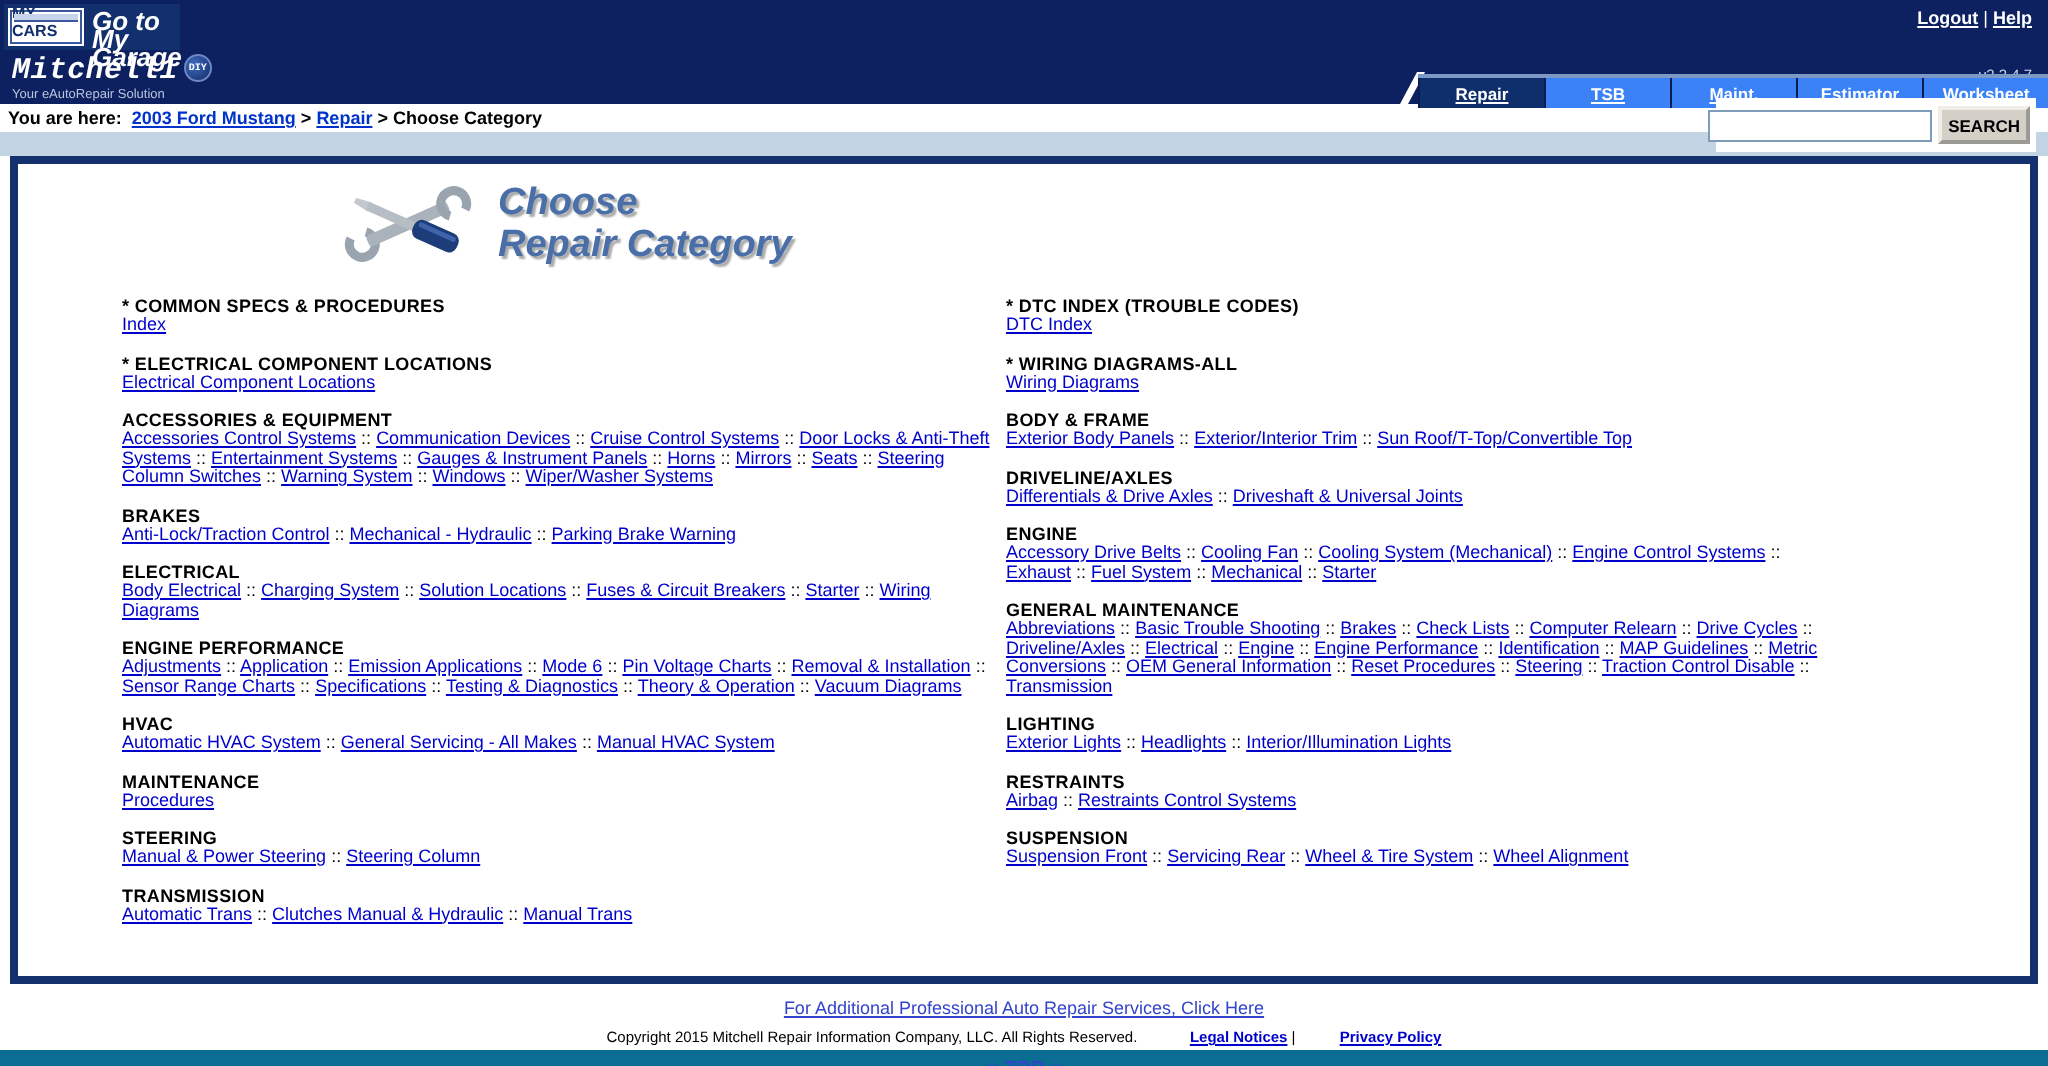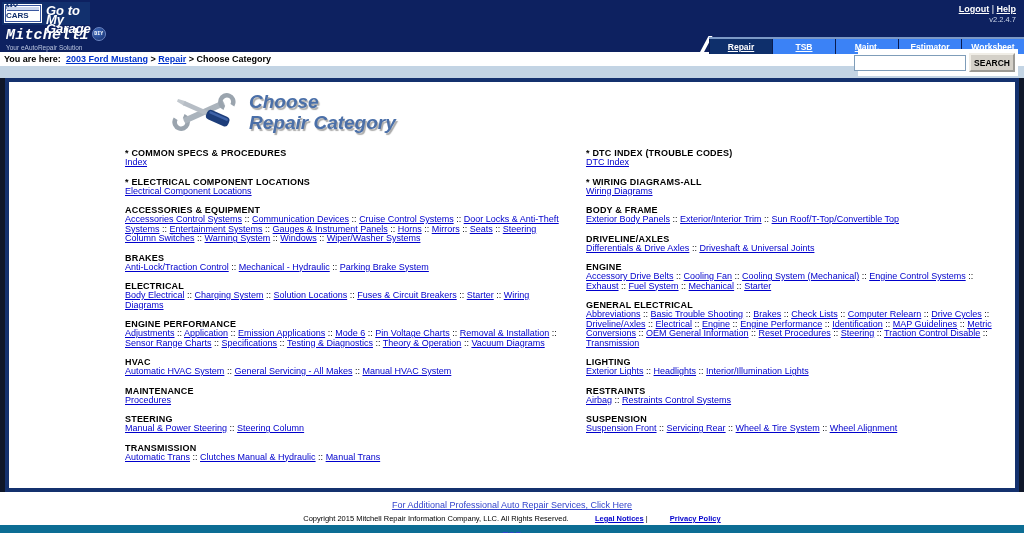--- a/index.html
+++ b/index.html
@@ -6,21 +6,21 @@
   html,body { width:1024px; height:533px; overflow:hidden; font-family:"Liberation Sans", sans-serif; background:#0e6e95; }
 
   
   .header { position:relative; width:100%; height:52px; background:#0d2160; }
   .mycars { position:absolute; top:2px; left:2px; display:flex; align-items:stretch; background:#fff; border:2px solid #12306e; height:23px; cursor:pointer; }
   .plate { position:relative; display:flex; align-items:flex-end; justify-content:center; width:36px; background:#fff; border:1px solid #3a57a0; margin:1px; font-weight:bold; font-size:8px; color:#12306e; padding-bottom:1px; }
   .plate-top { position:absolute; top:1px; left:1px; right:1px; height:4px; background:#c8d4ec; border-bottom:1px solid #3a57a0; }
   .garage-label { background:#12306e; color:#fff; font-weight:bold; font-style:italic; font-size:13px; line-height:9px; padding:2px 4px 0 4px; width:46px; }
   .top-right { position:absolute; top:4px; right:8px; text-align:right; color:#fff; font-size:9px; }
   .top-right a { color:#fff; font-weight:bold; text-decoration:underline; font-size:9px; }
-  .top-right .ver { font-size:7.5px; color:#cfd8ea; margin-top:1px; }
+  .top-right .ver { font-size:7.5px; color:#cfd8ea; margin-top:19px; }
   .logo { position:absolute; top:27px; left:6px; color:#fff; }
   .logo-row { display:flex; align-items:flex-start;font-family:Liberation Mono, monospace; }
   .logo-name { font-weight:bold; font-style:italic; font-size:15px; letter-spacing:0.2px; }
   .logo-badge { width:14px; height:14px; margin-left:3px; border-radius:50%; background:radial-gradient(circle at 35% 35%, #3f6cc0, #122a66); border:1px solid #6d87c4; color:#fff; font-size:5px; font-weight:bold; display:flex; align-items:center; justify-content:center; }
   .logo-sub { font-size:6.5px; color:#b9c4de; margin-top:0px; }
   .tabstrip { position:absolute; right:0; top:37px; height:15px; display:flex; border-top:2px solid #7c99c6; }
   .slash { position:absolute; right:316px; top:36px; width:4px; height:17px; background:#fff; transform:skewX(-28deg); }
   .tab { width:63px; height:15px; background:#3b82f6; display:flex; align-items:center; justify-content:center; border-left:1px solid #0a1c50; cursor:pointer; }
   .tab.active { background:#0e2f6b; }
   .tab a { color:#fff; font-weight:bold; font-size:8.5px; text-decoration:underline; }
@@ -30,27 +30,27 @@
   .breadcrumb .label { font-weight:bold; }
   .breadcrumb a { color:#0033cc; font-weight:bold; text-decoration:underline; }
   .breadcrumb .sep { font-weight:bold; }
   .breadcrumb .current { font-weight:bold; }
   .lightstrip { width:100%; height:12px; background:#c3d4e4; }
   .search-panel { position:absolute; top:49px; right:6px; width:160px; height:27px; background:#fff; z-index:5; display:flex; align-items:center; justify-content:flex-end; padding:0 3px; }
   .search-input { width:112px; height:16px; border:1px solid #7f9db9; font-size:10px; padding:0 2px; }
   .search-btn { height:19px; margin-left:3px; background:#d4d0c8; border:2px outset #f0ede6; font-weight:bold; font-size:8.5px; padding:0 3px; cursor:pointer; }
 
   
-  .content-area { width:100%; height:414px; background:#0f172a; padding:0 5px; }
+  .content-area { width:100%; height:414px; background:#ffffff; padding:0 5px; }
   .content-box { width:100%; height:414px; background:#fff; border:4px solid #14316e; overflow:hidden; }
   .title-banner { display:flex; align-items:center; margin:6px 0 12px 160px; }
   .title-icon { width:70px; height:48px; }
   .title-text { margin-left:10px; font-style:italic; font-weight:bold; font-size:19px; line-height:21px; color:#4a6fa8; text-shadow:1.5px 1.5px 1px #aaa; }
 
-  .columns { display:flex; padding-left:116px;gap:19px; }
+  .columns { display:flex; padding-left:52px; }
   .col { width:436px; }
   .col.right { width:420px; margin-left:6px; }
   .category { margin-bottom:9px; }
   .cat-heading { font-weight:bold; font-size:9px; color:#000; line-height:10px; letter-spacing:0.2px; }
   .cat-links { font-size:9px; line-height:9.5px; color:#000; }
   .cat-links a { color:#0000cc; text-decoration:underline; }
 
   
   .footer { width:100%; height:33px; background:#fff; text-align:center; padding-top:2px; }
   .footer .svc a { color:#3344cc; font-size:9px; text-decoration:underline; }
@@ -148,21 +148,21 @@
           <div class="category">
             <div class="cat-heading">* ELECTRICAL COMPONENT LOCATIONS</div>
             <div class="cat-links"><a href="#">Electrical Component Locations</a></div>
           </div>
           <div class="category">
             <div class="cat-heading">ACCESSORIES &amp; EQUIPMENT</div>
             <div class="cat-links"><a href="#">Accessories Control Systems</a><span> :: </span><a href="#">Communication Devices</a><span> :: </span><a href="#">Cruise Control Systems</a><span> :: </span><a href="#">Door Locks &amp; Anti-Theft Systems</a><span> :: </span><a href="#">Entertainment Systems</a><span> :: </span><a href="#">Gauges &amp; Instrument Panels</a><span> :: </span><a href="#">Horns</a><span> :: </span><a href="#">Mirrors</a><span> :: </span><a href="#">Seats</a><span> :: </span><a href="#">Steering Column Switches</a><span> :: </span><a href="#">Warning System</a><span> :: </span><a href="#">Windows</a><span> :: </span><a href="#">Wiper/Washer Systems</a></div>
           </div>
           <div class="category">
             <div class="cat-heading">BRAKES</div>
-            <div class="cat-links"><a href="#">Anti-Lock/Traction Control</a><span> :: </span><a href="#">Mechanical - Hydraulic</a><span> :: </span><a href="#">Parking Brake System</a></div>
+            <div class="cat-links"><a href="#">Anti-Lock/Traction Control</a><span> :: </span><a href="#">Mechanical - Hydraulic</a><span> :: </span><a href="#">Parking Brake Warning</a></div>
           </div>
           <div class="category">
             <div class="cat-heading">ELECTRICAL</div>
             <div class="cat-links"><a href="#">Body Electrical</a><span> :: </span><a href="#">Charging System</a><span> :: </span><a href="#">Solution Locations</a><span> :: </span><a href="#">Fuses &amp; Circuit Breakers</a><span> :: </span><a href="#">Starter</a><span> :: </span><a href="#">Wiring Diagrams</a></div>
           </div>
           <div class="category">
             <div class="cat-heading">ENGINE PERFORMANCE</div>
             <div class="cat-links"><a href="#">Adjustments</a><span> :: </span><a href="#">Application</a><span> :: </span><a href="#">Emission Applications</a><span> :: </span><a href="#">Mode 6</a><span> :: </span><a href="#">Pin Voltage Charts</a><span> :: </span><a href="#">Removal &amp; Installation</a><span> :: </span><a href="#">Sensor Range Charts</a><span> :: </span><a href="#">Specifications</a><span> :: </span><a href="#">Testing &amp; Diagnostics</a><span> :: </span><a href="#">Theory &amp; Operation</a><span> :: </span><a href="#">Vacuum Diagrams</a></div>
           </div>
           <div class="category">
@@ -197,21 +197,21 @@
           </div>
           <div class="category">
             <div class="cat-heading">DRIVELINE/AXLES</div>
             <div class="cat-links"><a href="#">Differentials &amp; Drive Axles</a><span> :: </span><a href="#">Driveshaft &amp; Universal Joints</a></div>
           </div>
           <div class="category">
             <div class="cat-heading">ENGINE</div>
             <div class="cat-links"><a href="#">Accessory Drive Belts</a><span> :: </span><a href="#">Cooling Fan</a><span> :: </span><a href="#">Cooling System (Mechanical)</a><span> :: </span><a href="#">Engine Control Systems</a><span> :: </span><a href="#">Exhaust</a><span> :: </span><a href="#">Fuel System</a><span> :: </span><a href="#">Mechanical</a><span> :: </span><a href="#">Starter</a></div>
           </div>
           <div class="category">
-            <div class="cat-heading">GENERAL ELECTRICAL</div>
+            <div class="cat-heading">GENERAL MAINTENANCE</div>
             <div class="cat-links"><a href="#">Abbreviations</a><span> :: </span><a href="#">Basic Trouble Shooting</a><span> :: </span><a href="#">Brakes</a><span> :: </span><a href="#">Check Lists</a><span> :: </span><a href="#">Computer Relearn</a><span> :: </span><a href="#">Drive Cycles</a><span> :: </span><a href="#">Driveline/Axles</a><span> :: </span><a href="#">Electrical</a><span> :: </span><a href="#">Engine</a><span> :: </span><a href="#">Engine Performance</a><span> :: </span><a href="#">Identification</a><span> :: </span><a href="#">MAP Guidelines</a><span> :: </span><a href="#">Metric Conversions</a><span> :: </span><a href="#">OEM General Information</a><span> :: </span><a href="#">Reset Procedures</a><span> :: </span><a href="#">Steering</a><span> :: </span><a href="#">Traction Control Disable</a><span> :: </span><a href="#">Transmission</a></div>
           </div>
           <div class="category">
             <div class="cat-heading">LIGHTING</div>
             <div class="cat-links"><a href="#">Exterior Lights</a><span> :: </span><a href="#">Headlights</a><span> :: </span><a href="#">Interior/Illumination Lights</a></div>
           </div>
           <div class="category">
             <div class="cat-heading">RESTRAINTS</div>
             <div class="cat-links"><a href="#">Airbag</a><span> :: </span><a href="#">Restraints Control Systems</a></div>
           </div>

